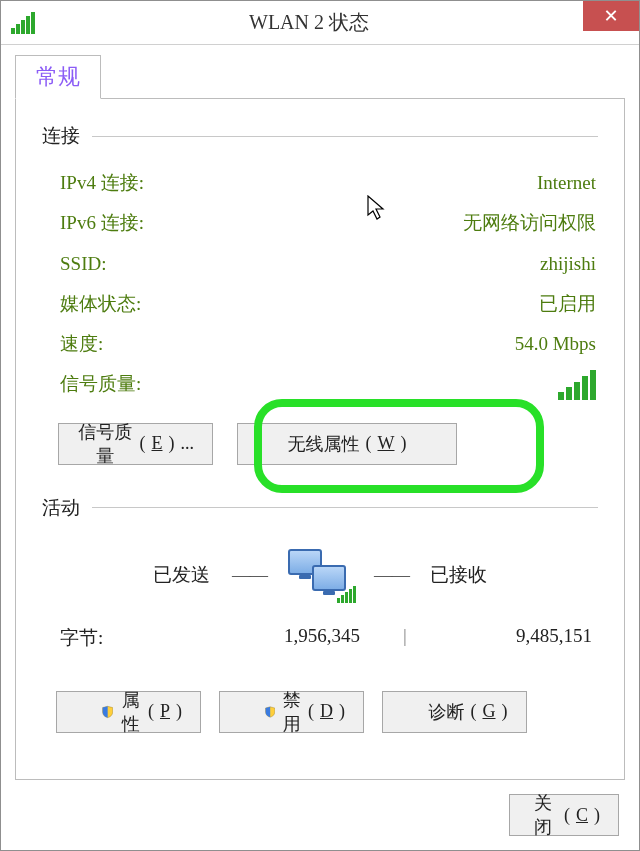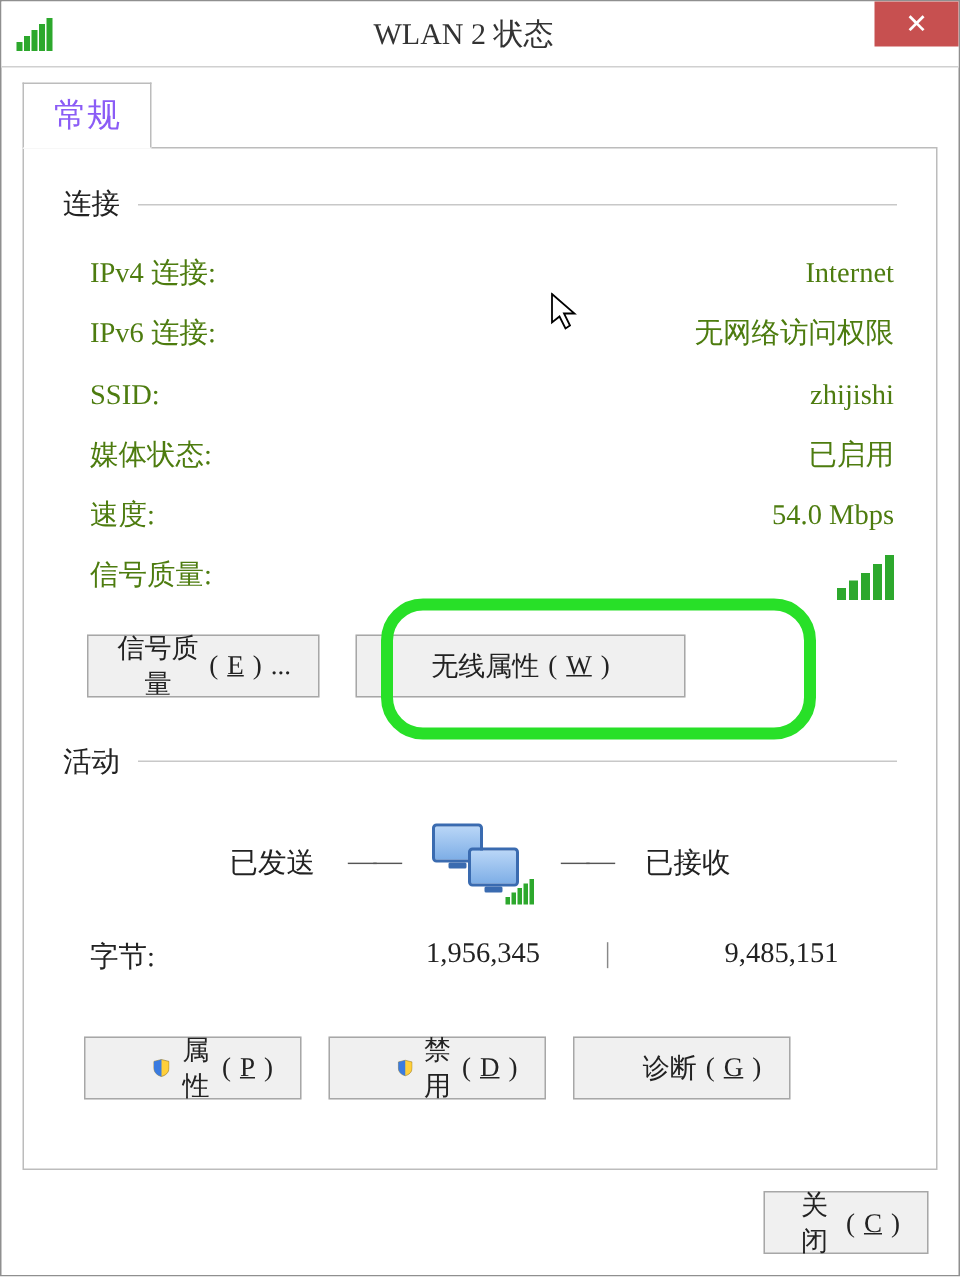--- a/index.html
+++ b/index.html
@@ -218,21 +218,21 @@
   .mini-sig span:nth-child(5){height:17px}
   .bytes-row {
     display: flex;
     font-size: 19px;
     color: #222;
     padding: 14px 2px 0 18px;
   }
   .bytes-row .lbl{ width: 150px; }
   .bytes-row .sent{ width: 150px; text-align: right; }
   .bytes-row .sep{ width: 90px; text-align: center; color: #888; }
-  .bytes-row .recv{ flex:1; text-align: center; padding-right: 4px; }
+  .bytes-row .recv{ flex:1; text-align: right; padding-right: 4px; }
   .bottom-btns {
     display: flex;
     gap: 18px;
     margin-top: 40px;
     padding-left: 14px;
   }
   .bottom-btns button.winbtn { width: 145px; padding-left: 45px; }
   .shield {
     width: 18px;
     height: 20px;

